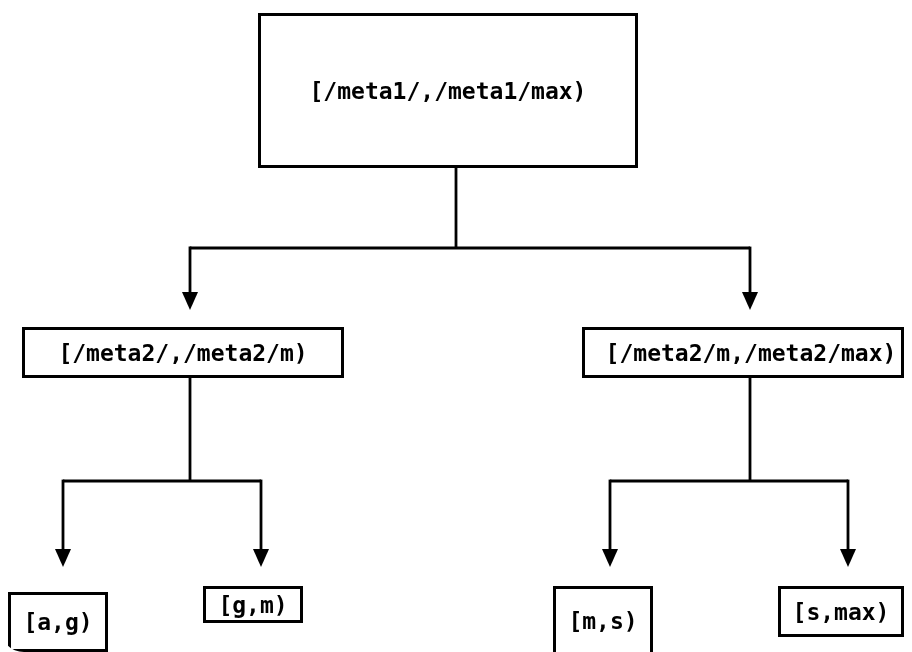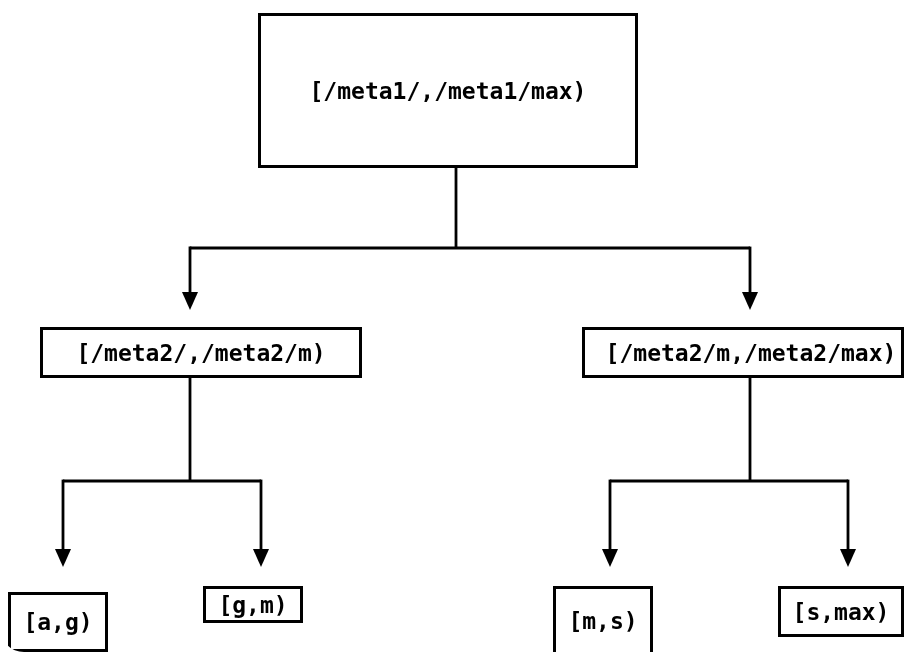--- a/index.html
+++ b/index.html
@@ -30,21 +30,21 @@
     background: #ffffff;
     color: #000000;
     display: flex;
     align-items: center;
     justify-content: center;
     font-weight: bold;
     font-size: 23px;
     white-space: nowrap;
   }
   .n-root       { left: 258px; top: 13px;  width: 380px; height: 155px; }
-  .n-meta2-low  { left: 40px;  top: 327px; width: 322px; height: 51px; }
+  .n-meta2-low  { left: 22px;  top: 327px; width: 322px; height: 51px; }
   .n-meta2-high { left: 582px; top: 327px; width: 322px; height: 51px; padding-left: 16px; }
   .n-leaf-ag    { left: 8px;   top: 592px; width: 100px; height: 60px; }
   .n-leaf-gm    { left: 203px; top: 586px; width: 100px; height: 37px; }
   .n-leaf-ms    { left: 553px; top: 586px; width: 100px; height: 69px; }
   .n-leaf-smax  { left: 778px; top: 586px; width: 126px; height: 51px; }
 </style>
 </head>
 <body>
 
 <div class="canvas">

